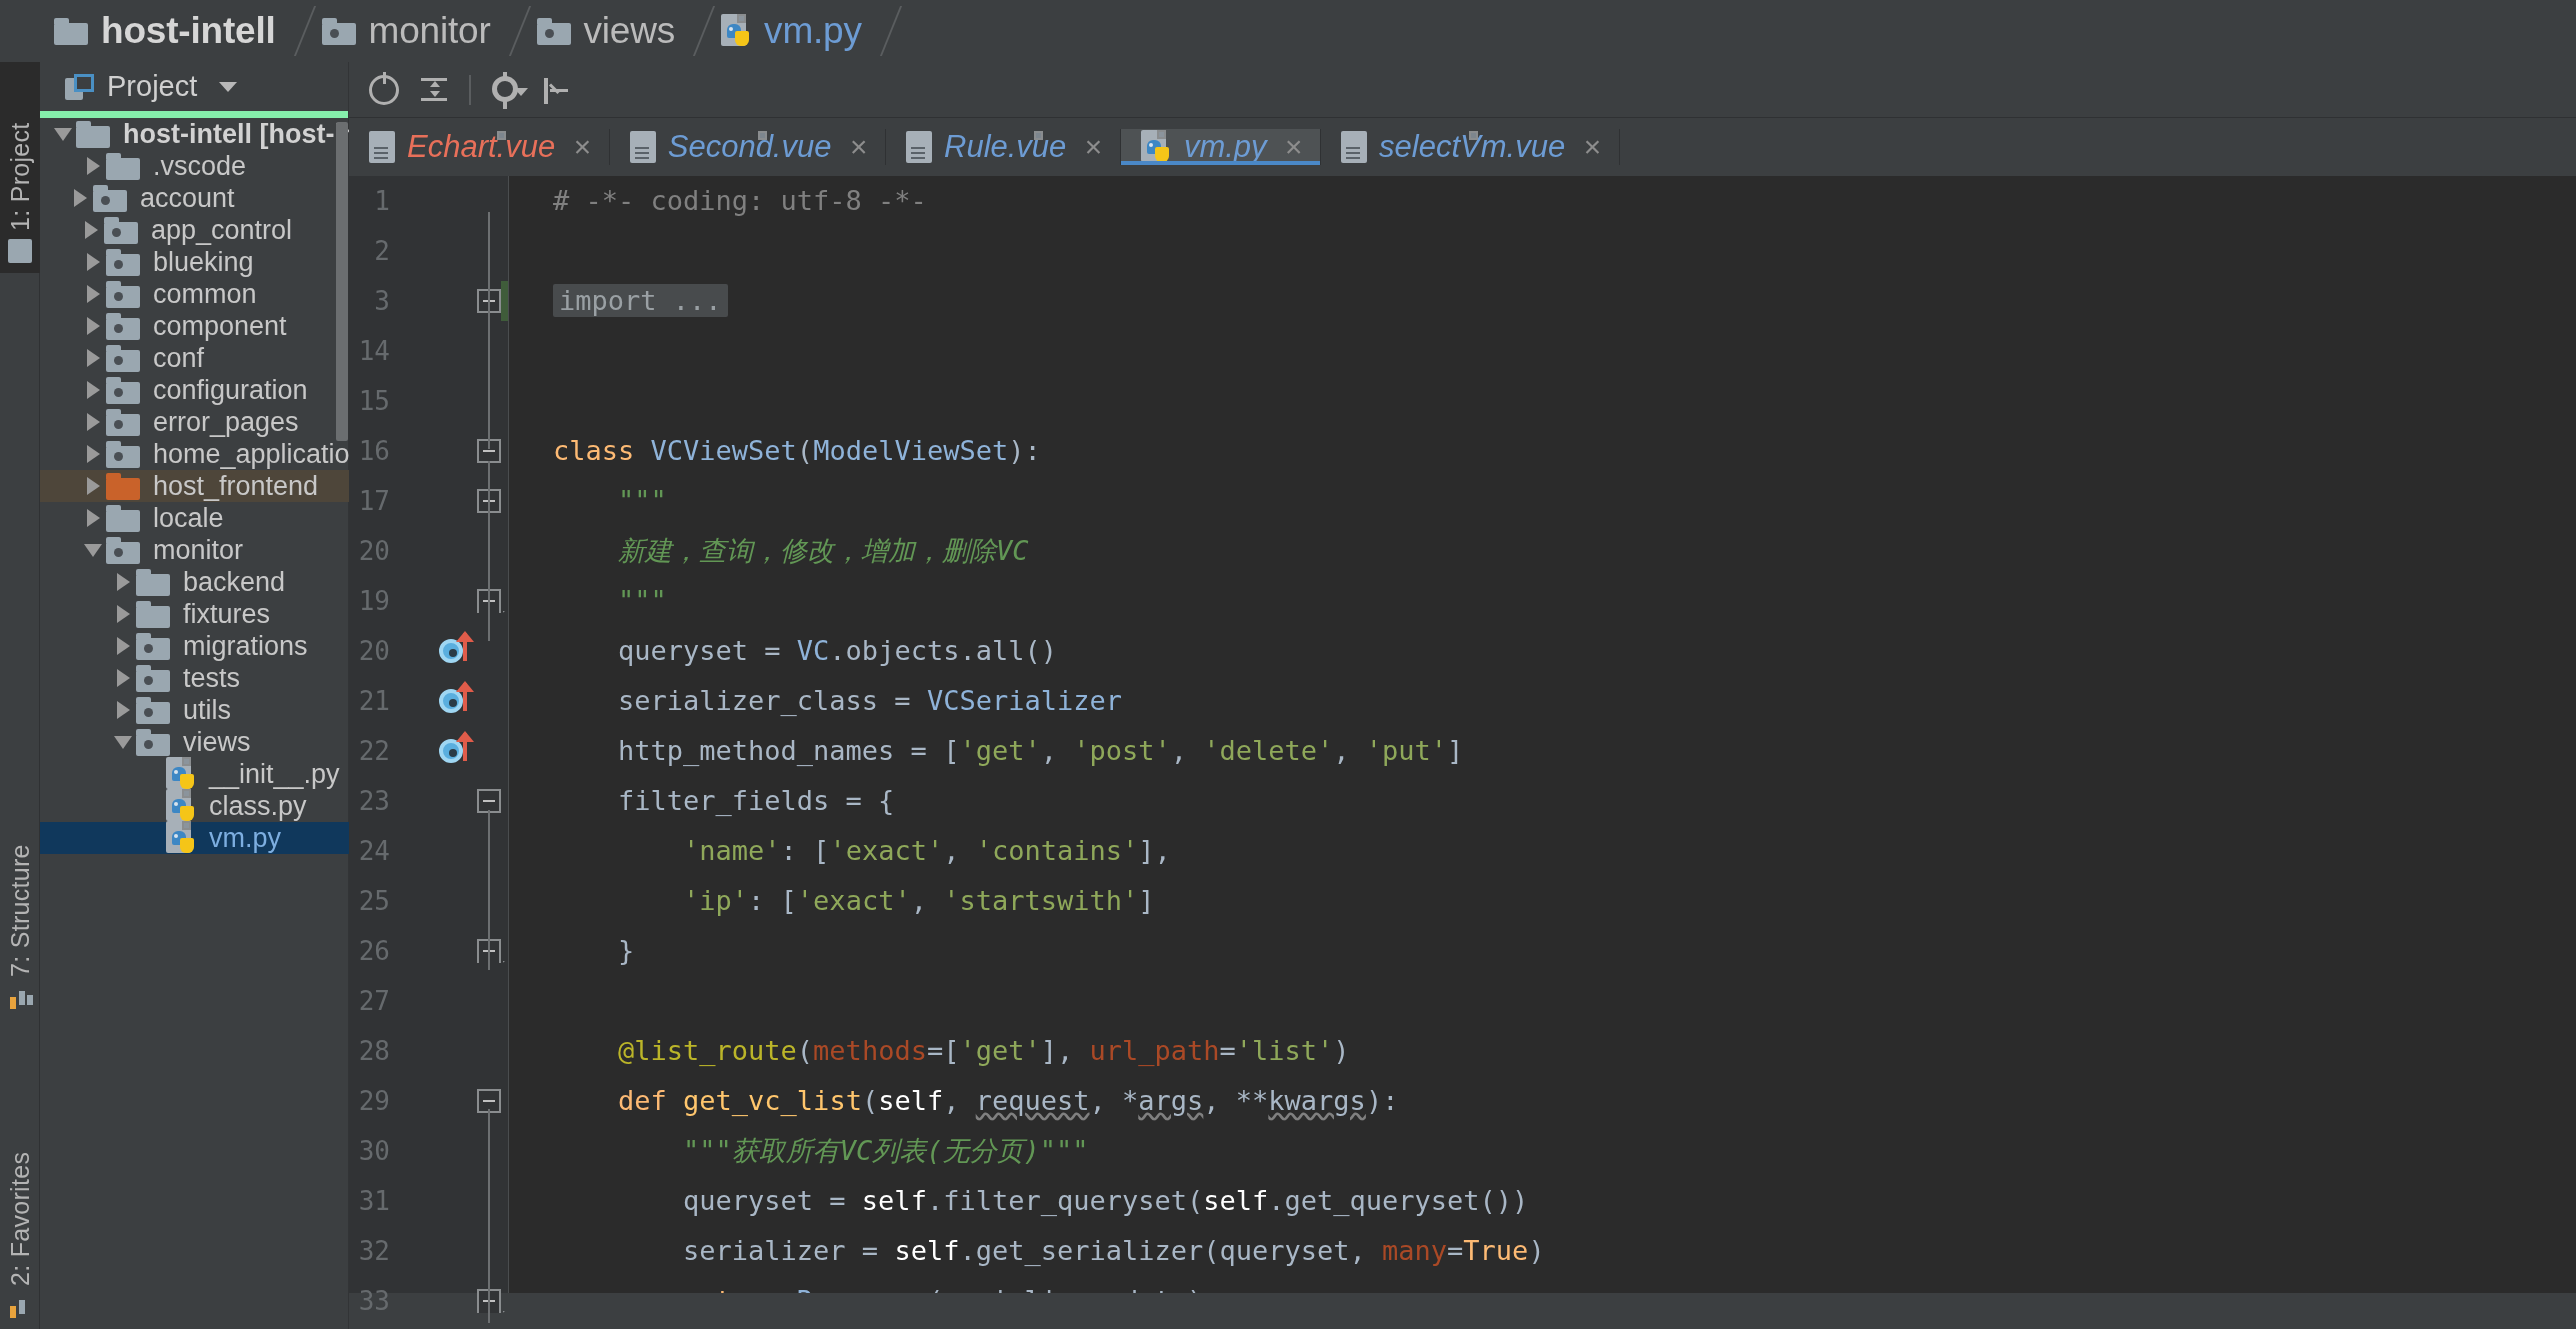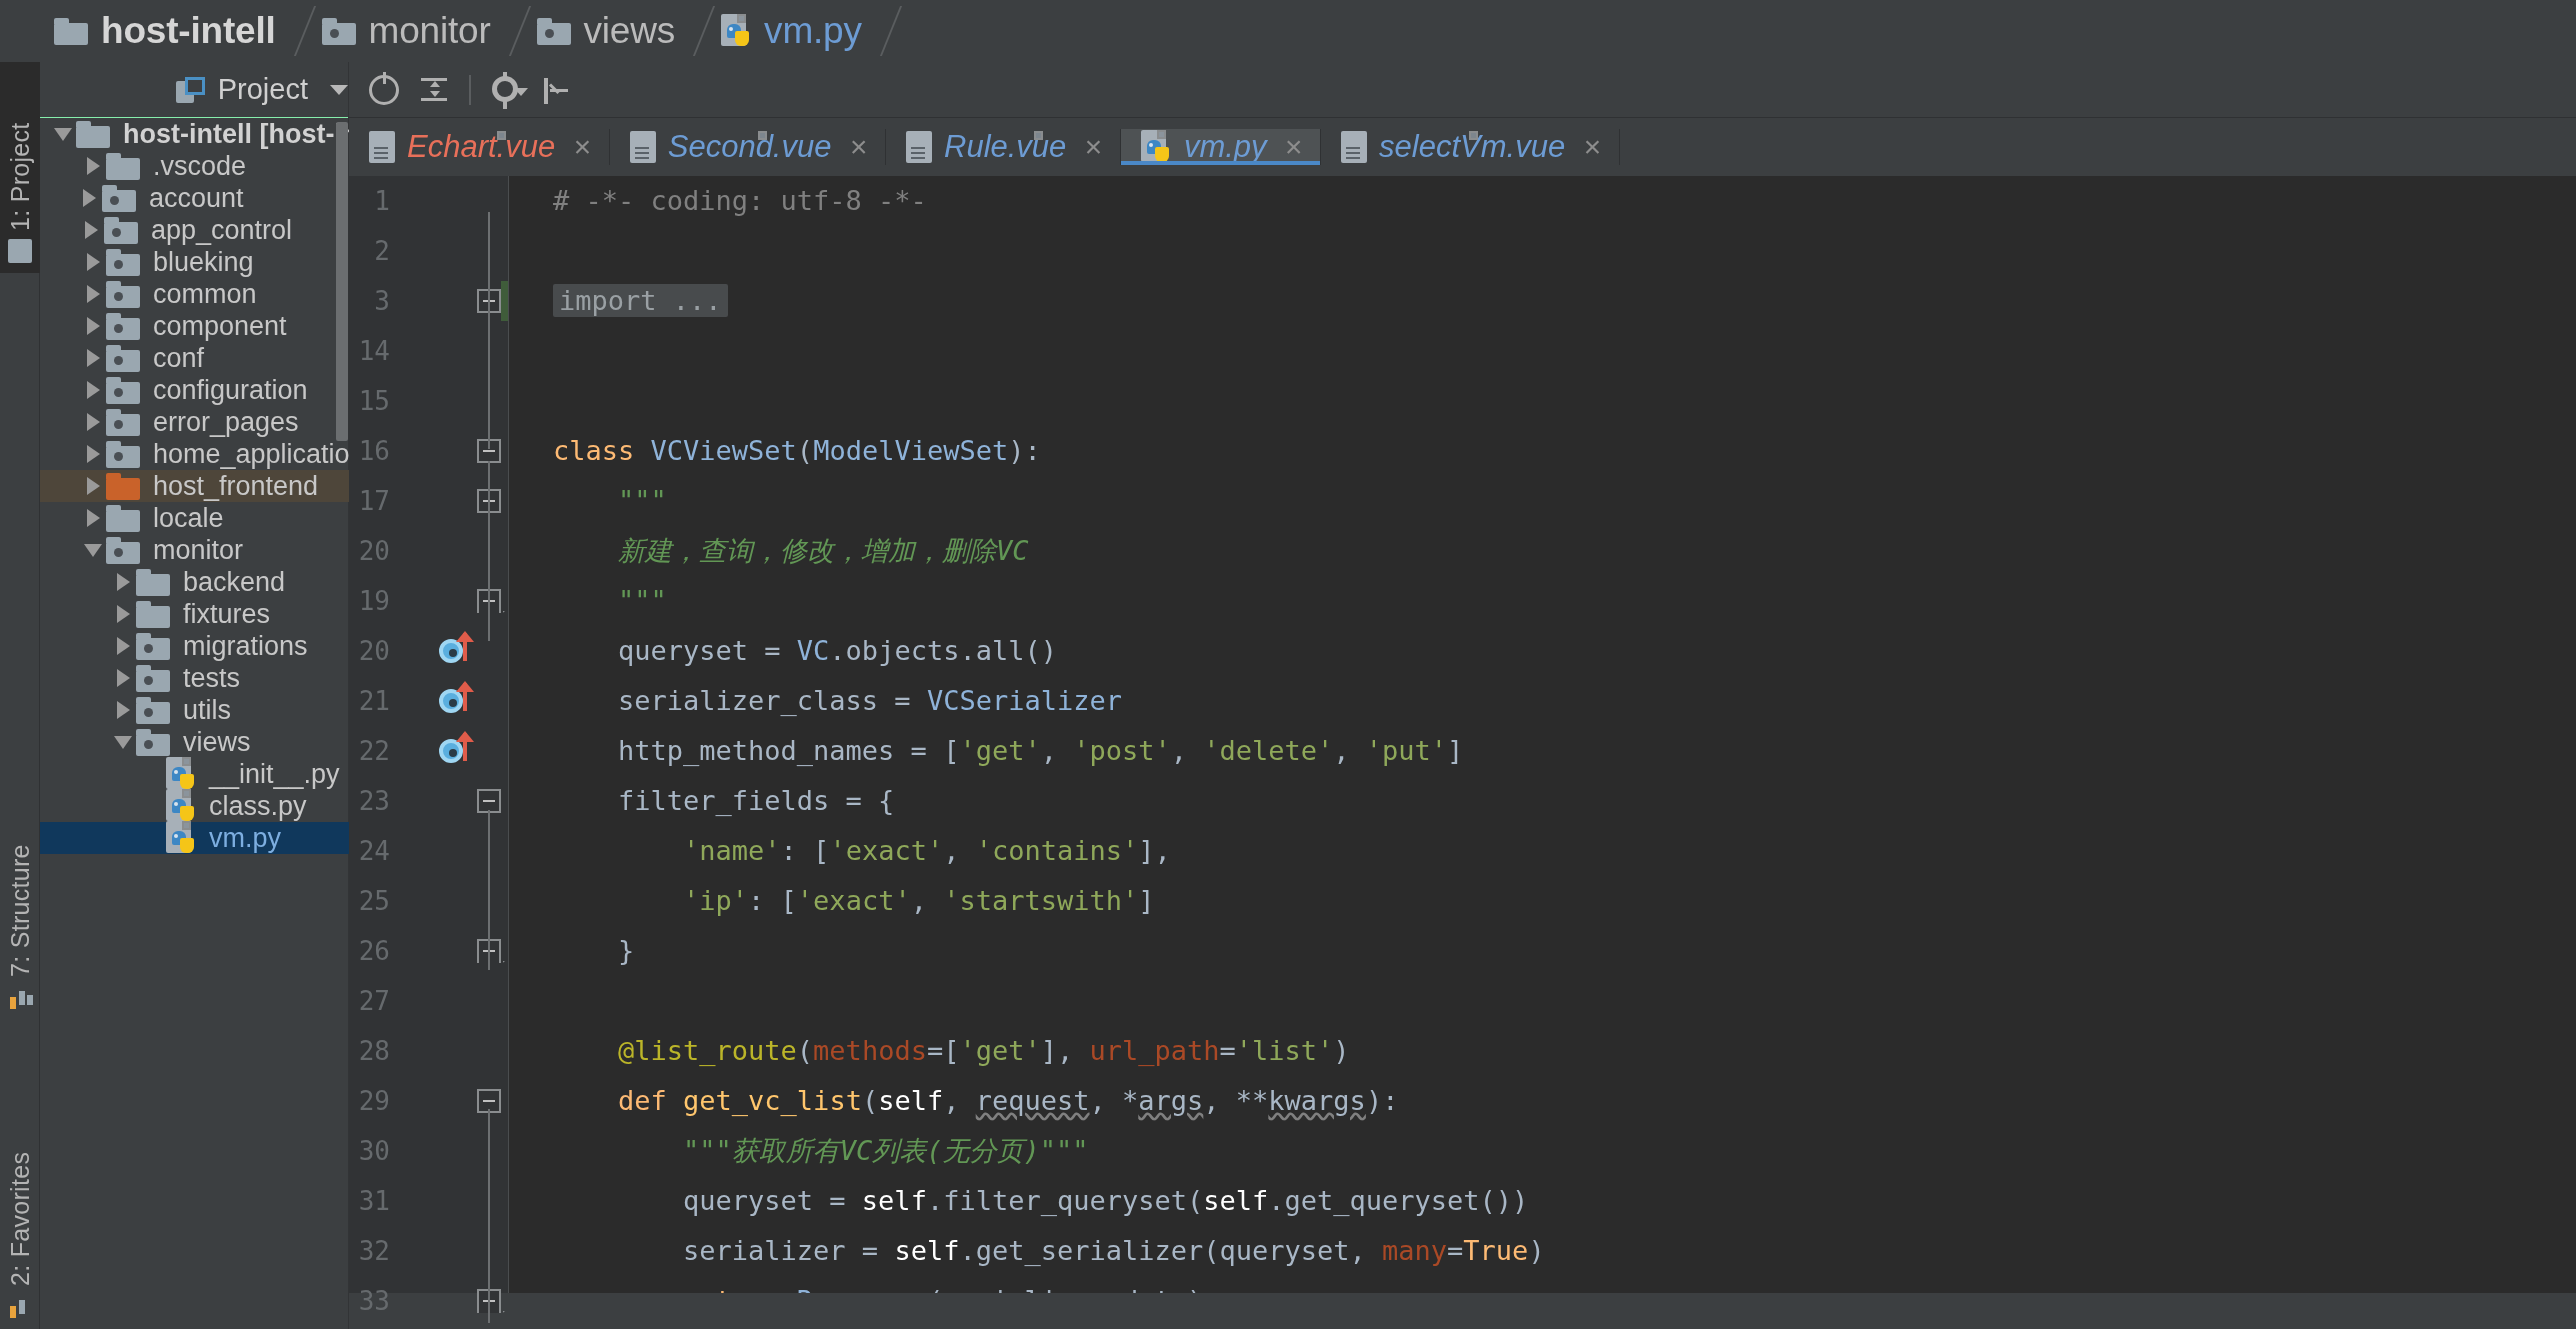--- a/index.html
+++ b/index.html
@@ -94,22 +94,21 @@
   .mini-struct i.b{ top:11px; left:4px; width:14px;}
   .mini-struct i.c{ top:19px; left:4px; width:10px;}
 
   
   .project-panel {
     position: absolute; left: 40px; top: 62px; width: 309px; height: 1268px;
     background: #3c3f41; border-right: 1px solid #323436;
   }
   .panel-head {
     height: 56px; display: flex; align-items: center; padding-left: 25px;
-    border-bottom: 1px solid #86efac;
-    justify-content: flex-end;
+    border-bottom: 7px solid #86efac;
   }
   .panel-head .phicon { width: 30px; height: 26px; position: relative; margin-right: 12px; flex:none;}
   .phicon .back { position:absolute; left:0; top:4px; width:18px; height:22px; background:#9aa7b0; border-radius:2px;}
   .phicon .front{ position:absolute; left:9px; top:0; width:20px; height:18px; background:#3c3f41; border:3px solid #4a90c4;}
   .panel-title { font-size: 29px; color: #d0d0d0; }
   .caret-down { width:0;height:0;border-left:9px solid transparent;border-right:9px solid transparent;
      border-top:10px solid #b8b8b8; margin-left: 22px; }
 
   .tree { position: absolute; left:0; top:56px; width:309px; height:1212px; overflow:hidden; }
   .trow { height: 32px; display:flex; align-items:center; white-space:nowrap; font-size:27px; color:#c8c8c8; }
@@ -332,21 +331,21 @@
         <div class="trow" style="padding-left: 40px;">
           <span class="arrow">
             <span class="tri-r"></span>
           </span>
           <span class="ico folder-ic">
             <span class="tab"></span>
             <span class="body"></span>
           </span>
           <span class="lbl">.vscode</span>
         </div>
-        <div class="trow" style="padding-left: 36px;">
+        <div class="trow" style="padding-left: 27px;">
           <span class="arrow">
             <span class="tri-r"></span>
           </span>
           <span class="ico folder-ic dot">
             <span class="tab"></span>
             <span class="body"></span>
           </span>
           <span class="lbl">account</span>
         </div>
         <div class="trow" style="padding-left: 38px;">

